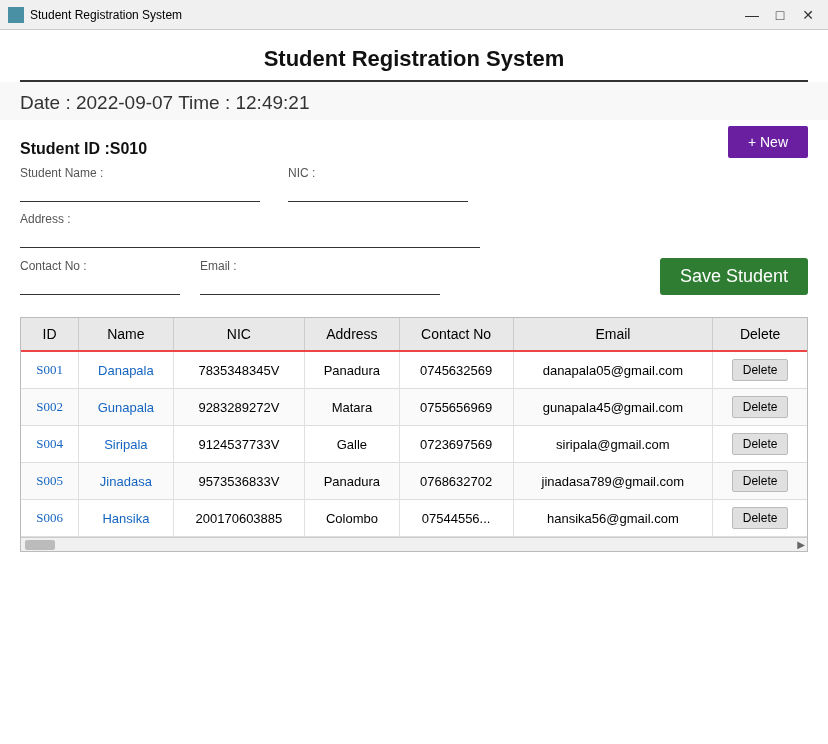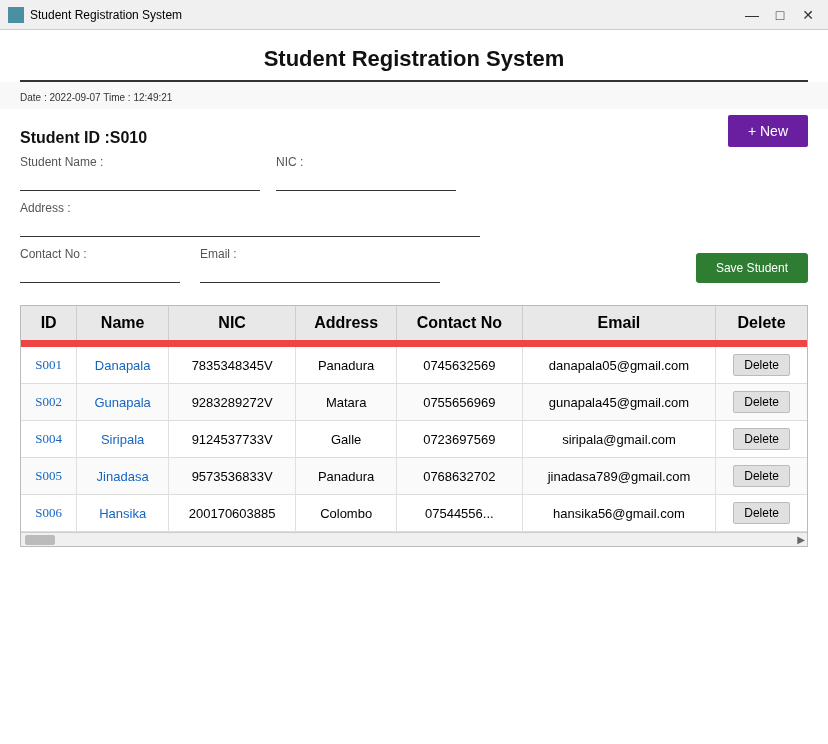--- a/index.html
+++ b/index.html
@@ -80,21 +80,21 @@
       align-items: center;
       padding: 10px 20px 6px;
       background: #f8f8f8;
     }
     .manage-title {
       font-size: 18px;
       font-weight: bold;
       color: #7b3fb0;
     }
     .datetime-info {
-      font-size: 10px;
+      font-size: 19px;
       color: #333;
     }
 
     
     .form-section {
       padding: 6px 20px 4px;
       background: white;
     }
     .student-id-row {
       display: flex;
@@ -114,21 +114,21 @@
       padding: 8px 20px;
       font-size: 14px;
       font-weight: 500;
       cursor: pointer;
       border-radius: 2px;
     }
 
     .form-row {
       display: flex;
       align-items: flex-end;
-      gap: 16px;
+      gap: 28px;
       margin-bottom: 10px;
     }
     .form-group {
       display: flex;
       flex-direction: column;
     }
     .form-label {
       font-size: 12px;
       color: #555;
       margin-bottom: 2px;
@@ -146,21 +146,21 @@
     .nic-input { width: 180px; }
     .address-input { width: 460px; }
     .contact-input { width: 160px; }
     .email-input { width: 240px; }
 
     .save-btn {
       background: #2e7d32;
       color: white;
       border: none;
       padding: 8px 20px;
-      font-size: 12px;
+      font-size: 18px;
       font-weight: 500;
       cursor: pointer;
       border-radius: 3px;
       margin-left: auto;
       white-space: nowrap;
     }
 
     .form-row-3 {
       display: flex;
       align-items: flex-end;
@@ -183,24 +183,24 @@
       width: 100%;
       border-collapse: collapse;
       font-size: 13px;
     }
     thead tr {
       background: #e8e8e8;
     }
     thead th {
       padding: 8px 10px;
       text-align: center;
-      font-weight: bold;
+      font-weight: normal;
       border-right: 1px solid #ccc;
-      border-bottom: 7px solid #ef4444;
-      font-size: 16px;
+      border-bottom: 2px solid #ef4444;
+      font-size: 14px;
     }
     thead th:last-child { border-right: none; }
     tbody tr {
       border-bottom: 1px solid #ddd;
     }
     tbody tr:nth-child(even) { background: #fafafa; }
     tbody td {
       padding: 7px 10px;
       text-align: center;
       border-right: 1px solid #e0e0e0;

